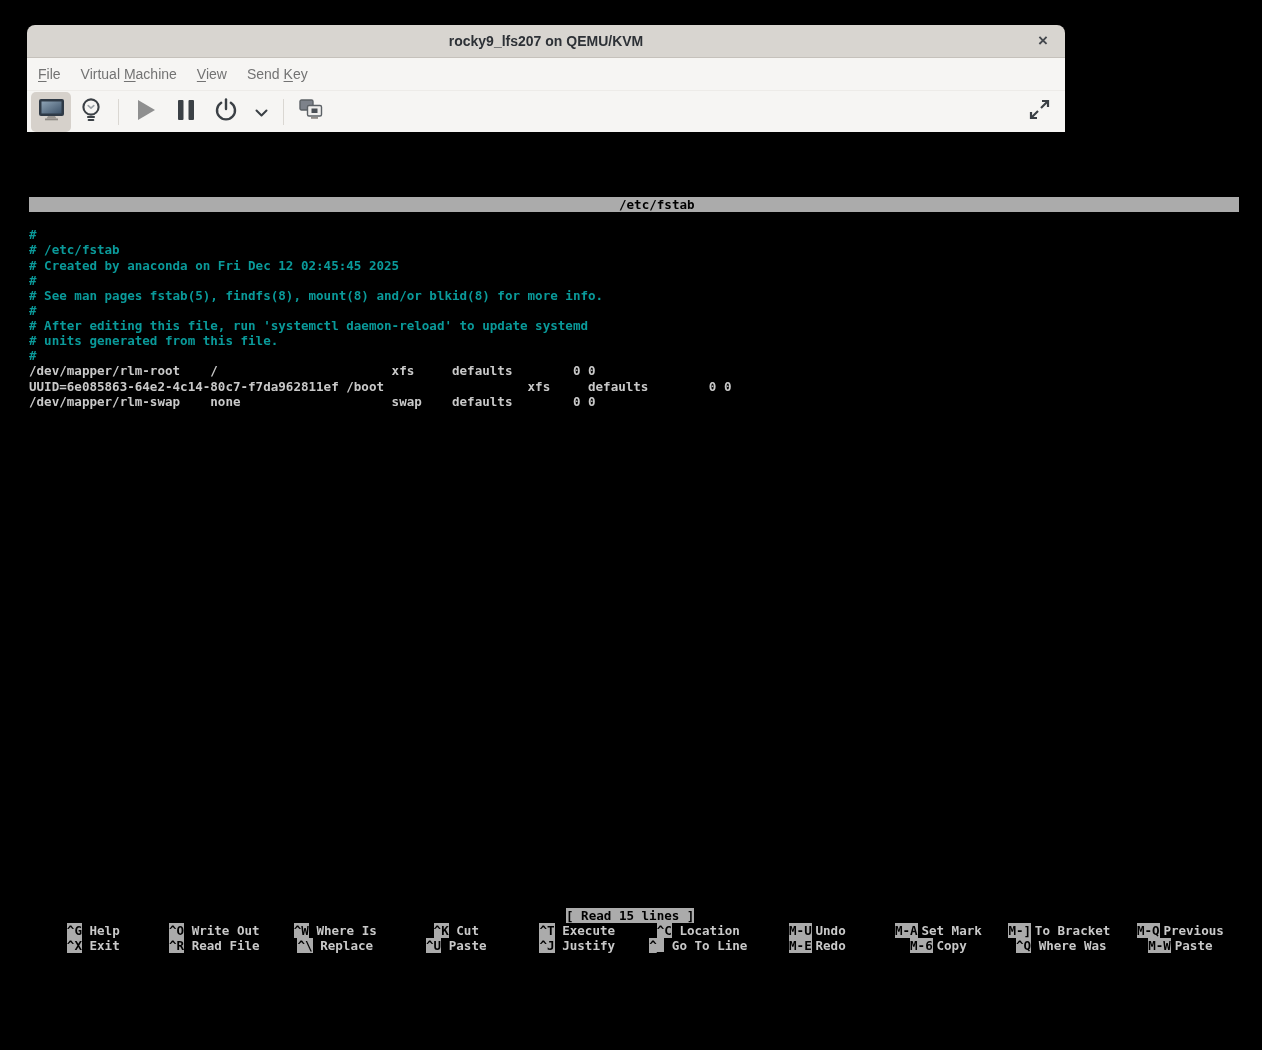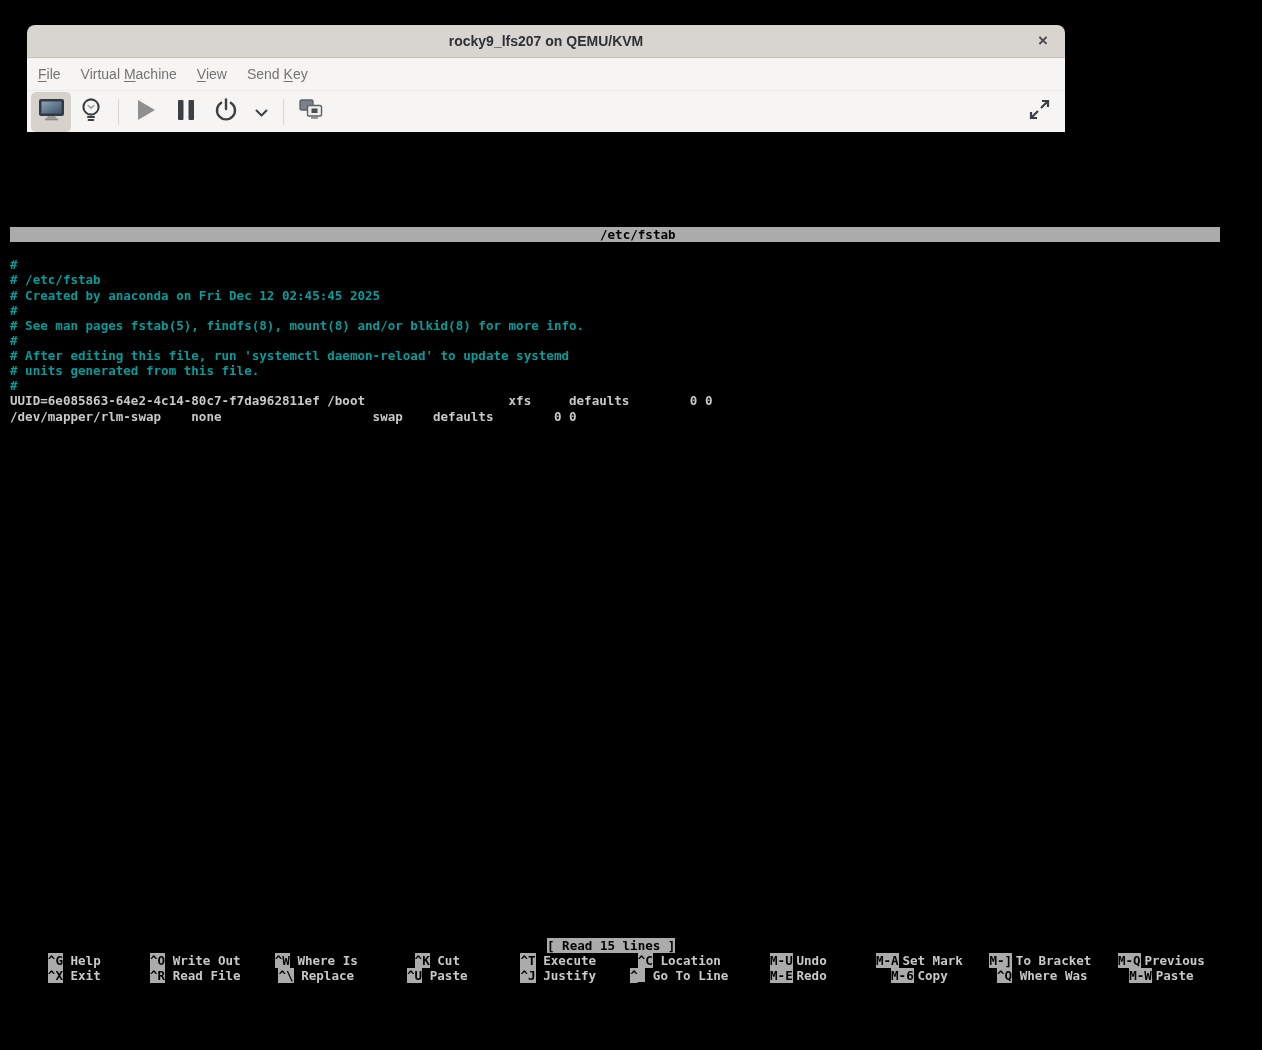--- a/index.html
+++ b/index.html
@@ -43,25 +43,24 @@
     display:flex; align-items:center; justify-content:center;
     flex:0 0 auto;
   }
   .tbtn.active { background:#d6d1cb; }
   .tsep { width:1px; height:26px; background:#dad7d2; margin:0 7px; flex:0 0 auto; }
   .spacer { flex:1 1 auto; }
   .fs-btn { margin-right:6px; }
 
   
   .term {
-    position:absolute; left:10px; top:197px; width:1210px; height:757px;
+    position:absolute; left:29px; top:197px; width:1210px; height:757px;
     font-family:"DejaVu Sans Mono", monospace;
     font-weight:bold; font-size:12.55px; line-height:15.125px;
     color:#c9c9c9;
-    margin-top:30px;
   }
   .nano-header {
     position:absolute; left:0; top:0; width:100%; height:15px;
     background:#ababab; color:#000; white-space:pre;
   }
   .nh-file { position:absolute; left:590px; top:0; white-space:pre; }
   .buffer { position:absolute; left:0; top:30.25px; margin:0; }
   .ln { white-space:pre; height:15.125px; }
   .c  { color:#0a9a9a; }
   .w  { color:#c9c9c9; }
@@ -199,20 +198,21 @@
   <div class="buffer">
     <div class="ln c">#</div>
     <div class="ln c"># /etc/fstab</div>
     <div class="ln c"># Created by anaconda on Fri Dec 12 02:45:45 2025</div>
     <div class="ln c">#</div>
     <div class="ln c"># See man pages fstab(5), findfs(8), mount(8) and/or blkid(8) for more info.</div>
     <div class="ln c">#</div>
     <div class="ln c"># After editing this file, run 'systemctl daemon-reload' to update systemd</div>
     <div class="ln c"># units generated from this file.</div>
     <div class="ln c">#</div>
+    <div class="ln w">/dev/mapper/rlm-root    /                       xfs     defaults        0 0</div>
     <div class="ln w">UUID=6e085863-64e2-4c14-80c7-f7da962811ef /boot                   xfs     defaults        0 0</div>
     <div class="ln w">/dev/mapper/rlm-swap    none                    swap    defaults        0 0</div>
   </div>
 
   <div class="statusbar">[ Read 15 lines ]</div>
 
   <div class="shortcuts">
     <div class="srow">
       <span class="scell"><span class="keywrap"><span class="key">^G</span></span><span class="lbl">Help</span></span>
       <span class="scell"><span class="keywrap"><span class="key">^O</span></span><span class="lbl">Write Out</span></span>

